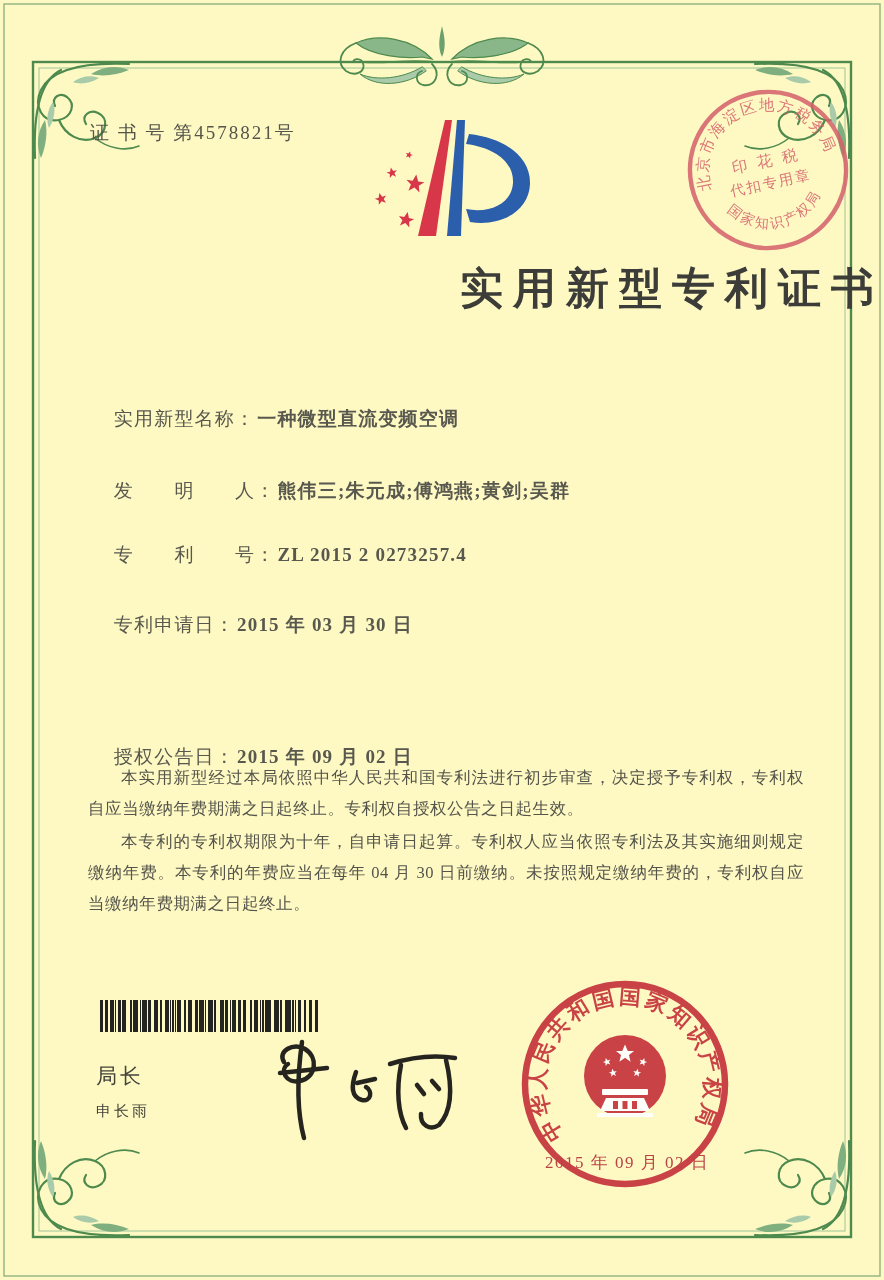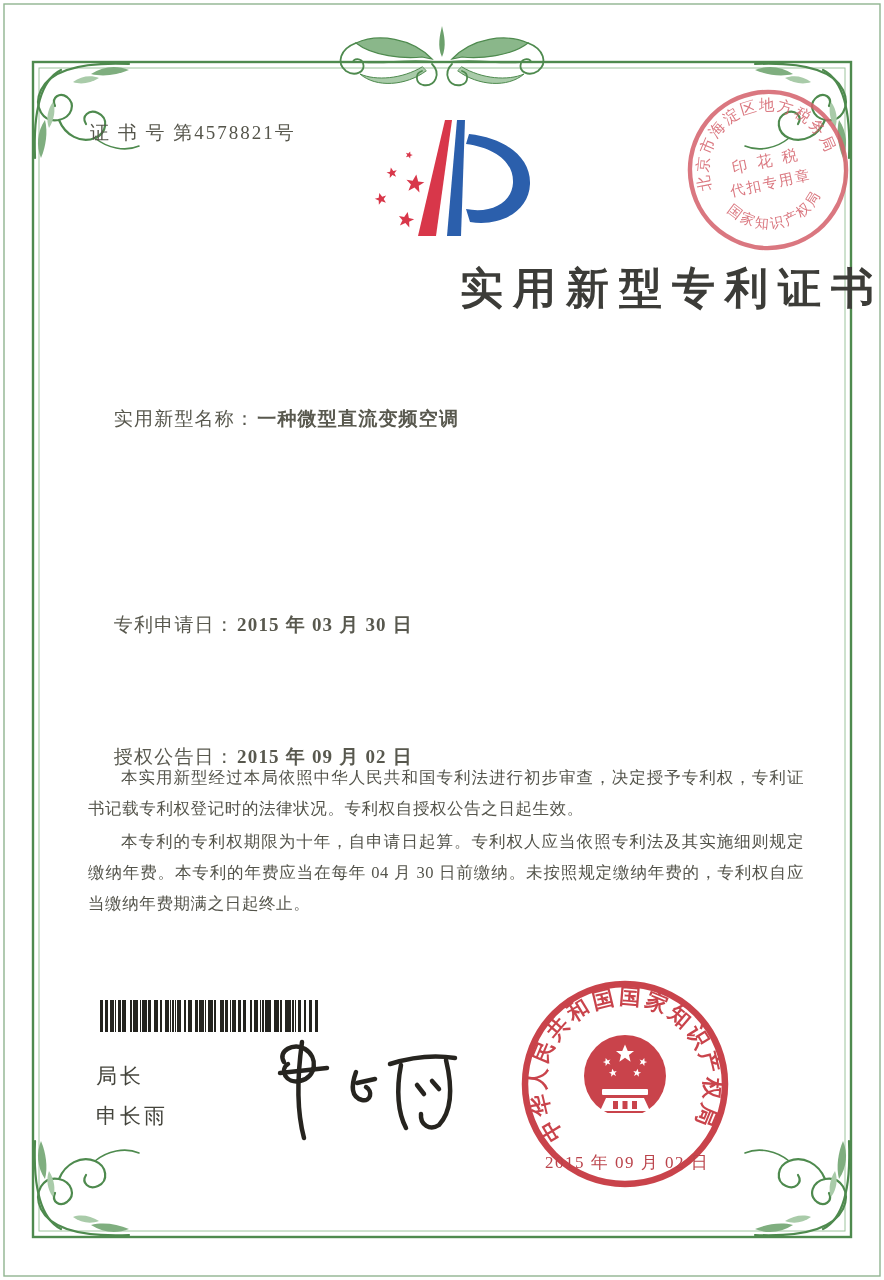--- a/index.html
+++ b/index.html
@@ -1,18 +1,18 @@
 <!DOCTYPE html>
 <html><head>
 <meta charset="utf-8">
 <style>
   html,body{margin:0;padding:0;background:#e8e8e4;}
   #page{
     position:relative;width:884px;height:1280px;margin:0 auto;
-    background:#ffffff;overflow:hidden;
+    background:#fef9c3;overflow:hidden;
     font-family:"Liberation Serif","DejaVu Serif",serif;
     color:#4c4c44;
   }
   .abs{position:absolute;}
   #cert-no{
     left:90px;top:120px;font-size:19px;letter-spacing:2px;color:#55554b;
     white-space:pre;
   }
   #title{
     left:0;top:260px;width:884px;text-align:right;
@@ -28,21 +28,21 @@
   }
   #paras p{margin:0 0 2px 0;text-indent:2em;letter-spacing:0.6px;}
   #barcode{
     left:100px;top:1000px;width:220px;height:32px;
     background-image:
       repeating-linear-gradient(90deg,#23231f 0 2px,rgba(0,0,0,0) 2px 6px),
       repeating-linear-gradient(90deg,#23231f 0 1px,rgba(0,0,0,0) 1px 5px),
       repeating-linear-gradient(90deg,#23231f 0 3px,rgba(0,0,0,0) 3px 11px);
   }
   #director-title{left:96px;top:1062px;font-size:21px;letter-spacing:3px;color:#44443c;}
-  #director-name{left:96px;top:1102px;font-size:21px;letter-spacing:3px;color:#44443c;}
+  #director-name{left:96px;top:1102px;font-size:15px;letter-spacing:3px;color:#44443c;}
   #footer{
     left:0;top:1194px;width:884px;text-align:center;
     font-size:15px;letter-spacing:3px;color:#7f907c;
   }
   svg text{font-family:"Liberation Serif","DejaVu Serif",serif;}
 </style>
 </head>
 <body>
 
 <div id="page">
@@ -102,29 +102,35 @@
       <use href="#lstar" transform="translate(33,89) scale(0.62) rotate(-16)"></use>
       <use href="#lstar" transform="translate(58,110) scale(0.82) rotate(12)"></use>
     </g>
   </svg>
 
   <div class="abs" id="title">实用新型专利证书</div>
 
   <div class="abs field" style="top:384px">
     <span>实用新型名称：</span><span class="val">一种微型直流变频空调</span>
   </div>
+  <div class="abs field" style="top:456px">
+    <span>发　　明　　人：</span><span class="val">熊伟三;朱元成;傅鸿燕;黄剑;吴群</span>
+  </div>
+  <div class="abs field" style="top:520px">
+    <span>专　　利　　号：</span><span class="val">ZL 2015 2 0273257.4</span>
+  </div>
   <div class="abs field" style="top:590px">
     <span>专利申请日：</span><span class="val">2015 年 03 月 30 日</span>
   </div>
   <div class="abs field" style="top:722px">
     <span>授权公告日：</span><span class="val">2015 年 09 月 02 日</span>
   </div>
 
   <div class="abs" id="paras">
-    <p>本实用新型经过本局依照中华人民共和国专利法进行初步审查，决定授予专利权，专利证书记载专利权登记时的法律状况。专利权自授权公告之日起生效。</p>
+    <p>本实用新型经过本局依照中华人民共和国专利法进行初步审查，决定授予专利权，专利权自应当缴纳年费期满之日起终止。专利权自授权公告之日起生效。</p>
     <p>本专利的专利权期限为十年，自申请日起算。专利权人应当依照专利法及其实施细则规定缴纳年费。本专利的年费应当在每年 04 月 30 日前缴纳。未按照规定缴纳年费的，专利权自应当缴纳年费期满之日起终止。</p>
   </div>
 
   <div class="abs" id="barcode"></div>
 
   <div class="abs" id="director-title">局长</div>
   <div class="abs" id="director-name">申长雨</div>
 
   <svg class="abs" style="left:240px;top:1028px" width="230" height="120" viewBox="0 0 230 120">
     <g stroke="#26241f" stroke-width="4.5" fill="none" stroke-linecap="round" stroke-linejoin="round">

